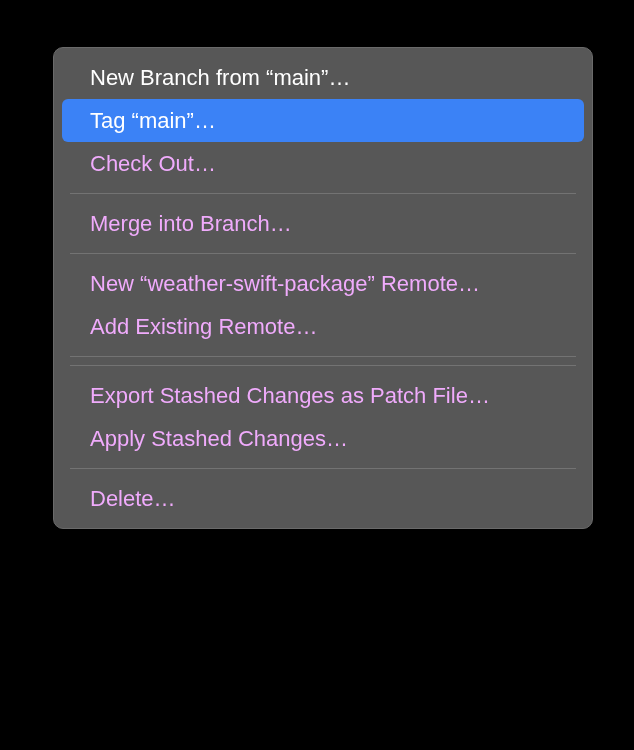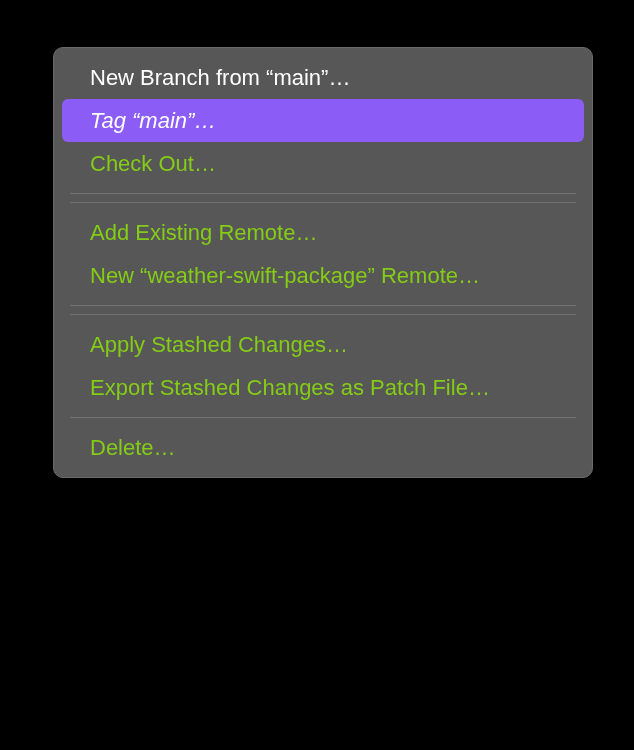--- a/index.html
+++ b/index.html
@@ -31,43 +31,43 @@
       align-items: center;
       padding: 0 28px;
       font-size: 22px;
       font-weight: 400;
       color: #ffffff;
       cursor: default;
       margin: 0 8px;
       border-radius: 6px;
     }
     .menu-item.highlighted {
-      background: #8b5cf6;
+      background: #3b82f6;
       color: #ffffff;
-      font-style: italic;
     }
     .menu-item.disabled {
-      color: #84cc16;
+      color: #f0abfc;
     }
     .separator {
       height: 1px;
       background: #737373;
       margin: 8px 16px;
     }
   </style>
 </head>
 <body>
 
 <div class="context-menu">
   <div class="menu-item">New Branch from “main”…</div>
   <div class="menu-item highlighted">Tag “main”…</div>
   <div class="menu-item disabled">Check Out…</div>
   <div class="separator"></div>
+  <div class="menu-item disabled">Merge into Branch…</div>
   <div class="separator"></div>
+  <div class="menu-item disabled">New “weather-swift-package” Remote…</div>
   <div class="menu-item disabled">Add Existing Remote…</div>
-  <div class="menu-item disabled">New “weather-swift-package” Remote…</div>
   <div class="separator"></div>
   <div class="separator"></div>
+  <div class="menu-item disabled">Export Stashed Changes as Patch File…</div>
   <div class="menu-item disabled">Apply Stashed Changes…</div>
-  <div class="menu-item disabled">Export Stashed Changes as Patch File…</div>
   <div class="separator"></div>
   <div class="menu-item disabled">Delete…</div>
 </div>
 
 </body></html>

